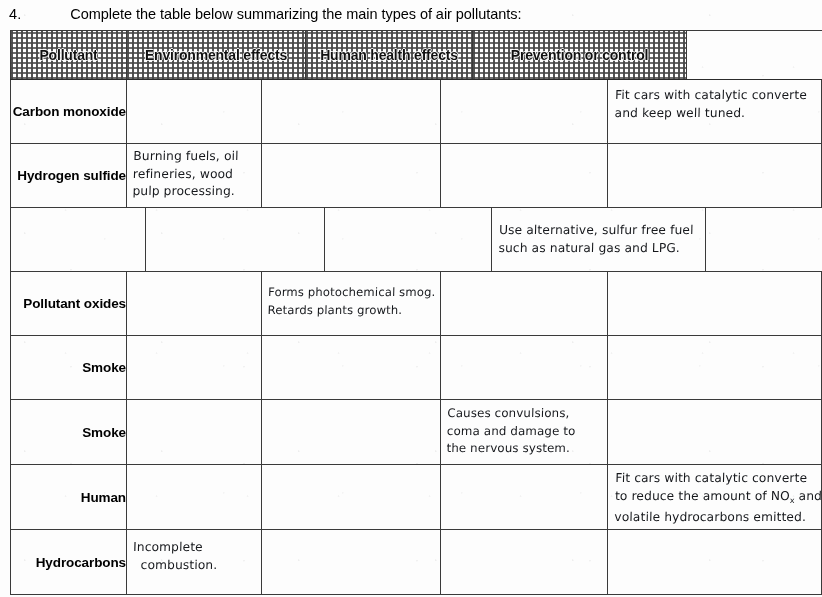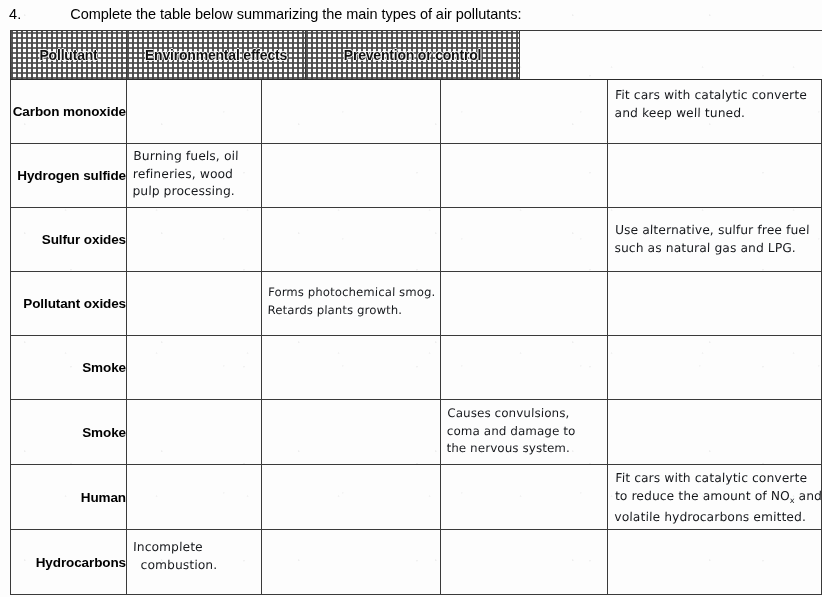--- a/index.html
+++ b/index.html
@@ -179,20 +179,23 @@
 
   <div id="table">
 
     <div class="row head">
       <div class="cell c0">
         <span class="htxt">Pollutant</span>
       </div>
       <div class="cell c2">
         <span class="htxt">Environmental effects</span>
       </div>
+      <div class="cell c3">
+        <span class="htxt">Human health effects</span>
+      </div>
       <div class="cell c4 last">
         <span class="htxt">Prevention or control</span>
       </div>
     </div>
 
     <div class="row body">
       <div class="cell c0 pollutant">
         <span>
           <span class="ln">Carbon</span>
           <span class="ln">monoxide</span>
@@ -222,26 +225,20 @@
           <span class="ln">refineries, wood</span>
           <span class="ln">pulp processing.</span>
         </div>
       </div>
       <div class="cell c2 empty"></div>
       <div class="cell c3 empty"></div>
       <div class="cell c4 last empty"></div>
     </div>
 
     <div class="row body">
-      <div class="cell c0 pollutant">
-        <span>
-          <span class="ln">Sulfur</span>
-          <span class="ln">oxides</span>
-        </span>
-      </div>
       <div class="cell c1 empty"></div>
       <div class="cell c2 empty"></div>
       <div class="cell c3 empty"></div>
       <div class="cell c4 last">
         <div class="hand" style="padding-top:14px">
           <span class="ln">Use alternative, sulfur free fuel</span>
           <span class="ln">such as natural gas and LPG.</span>
         </div>
       </div>
     </div>

